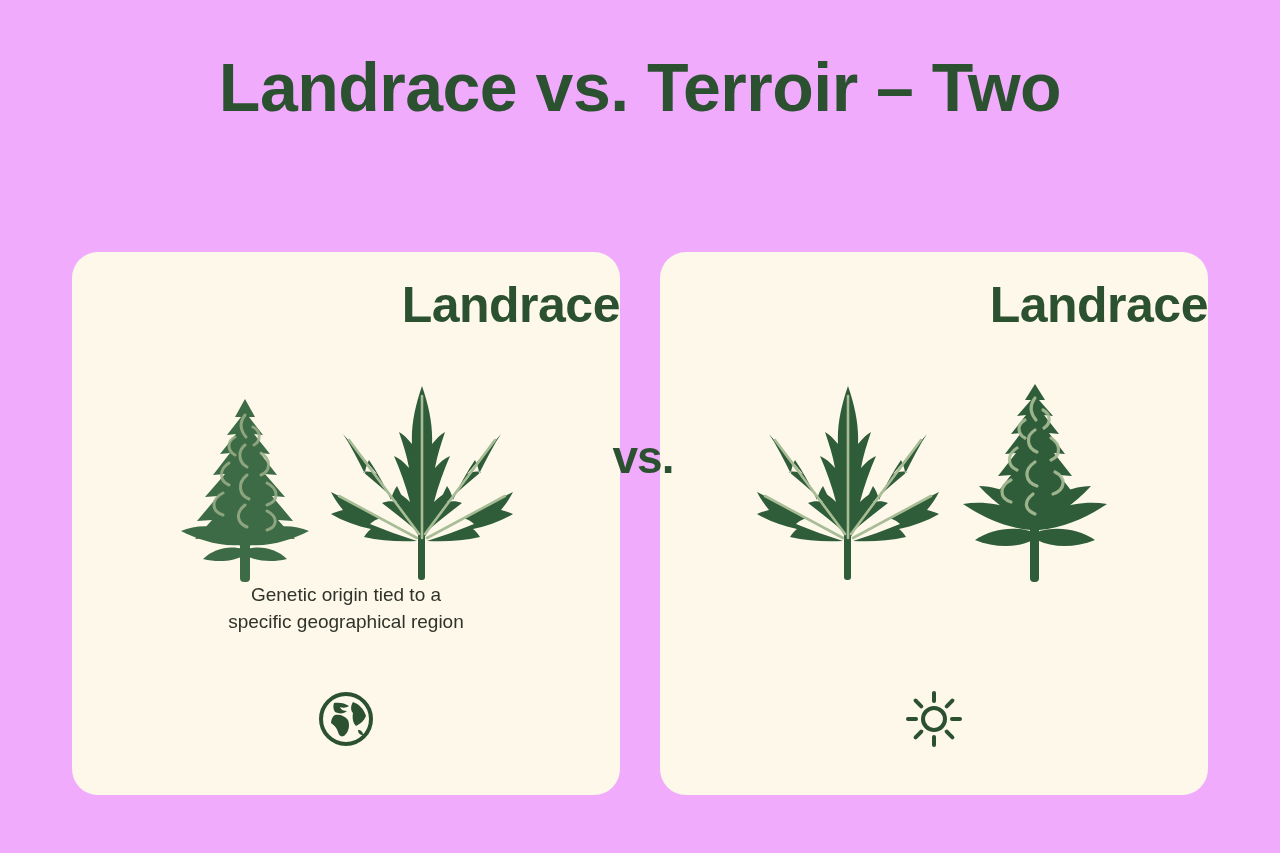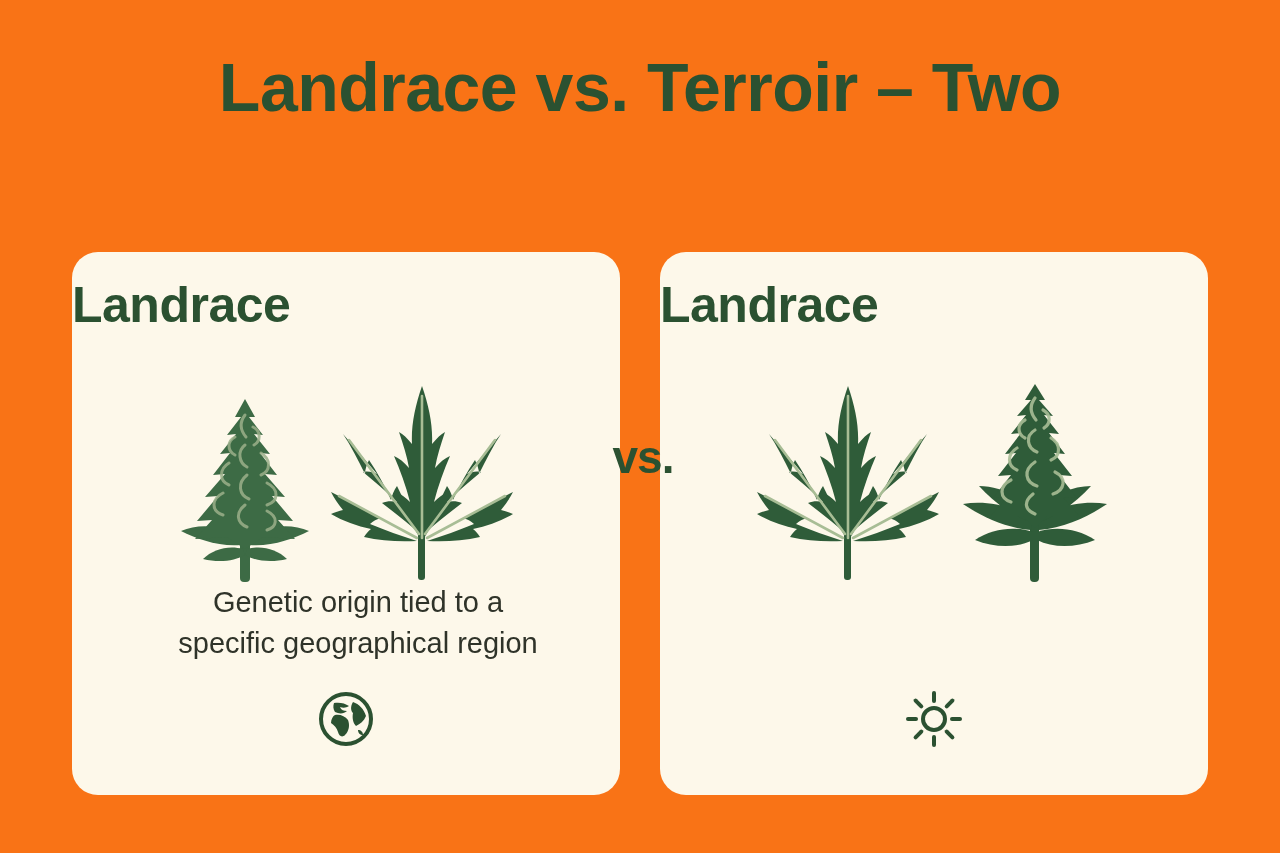--- a/index.html
+++ b/index.html
@@ -11,21 +11,21 @@
     height: 853px;
     overflow: hidden;
     background: #fbf3e0;
     font-family: "Liberation Sans", sans-serif;
     -webkit-font-smoothing: antialiased;
   }
   #stage {
     position: relative;
     width: 1280px;
     height: 853px;
-    background: #f97316;
+    background: #f0abfc;
   }
 
   
   .title {
     position: absolute;
     left: 60px;
     top: 48px;
     width: 1160px;
     text-align: center;
     color: #2b5131;
@@ -46,21 +46,21 @@
     border-radius: 26px;
   }
   .card.left  { left: 72px; }
   .card.right { left: 660px; }
 
   .card-heading {
     position: absolute;
     top: 24px;
     left: 0;
     width: 100%;
-    text-align: left;
+    text-align: right;
     color: #2b5131;
     font-size: 50px;
     font-weight: 700;
     letter-spacing: -0.5px;
   }
 
   .plant-row {
     position: absolute;
     top: 100px;
     left: 0;
@@ -69,25 +69,25 @@
     display: flex;
     align-items: flex-end;
     justify-content: center;
     gap: 12px;
   }
   .plant-slot { display: flex; align-items: flex-end; justify-content: center; }
 
   .desc {
     position: absolute;
     top: 330px;
-    left: 36px;
+    left: 24px;
     width: 500px;
     text-align: center;
     color: #2f3329;
-    font-size: 29px;
+    font-size: 19px;
     line-height: 1.42;
     font-weight: 400;
   }
 
   .badge {
     position: absolute;
     top: 438px;
     left: 0;
     width: 100%;
     display: flex;

